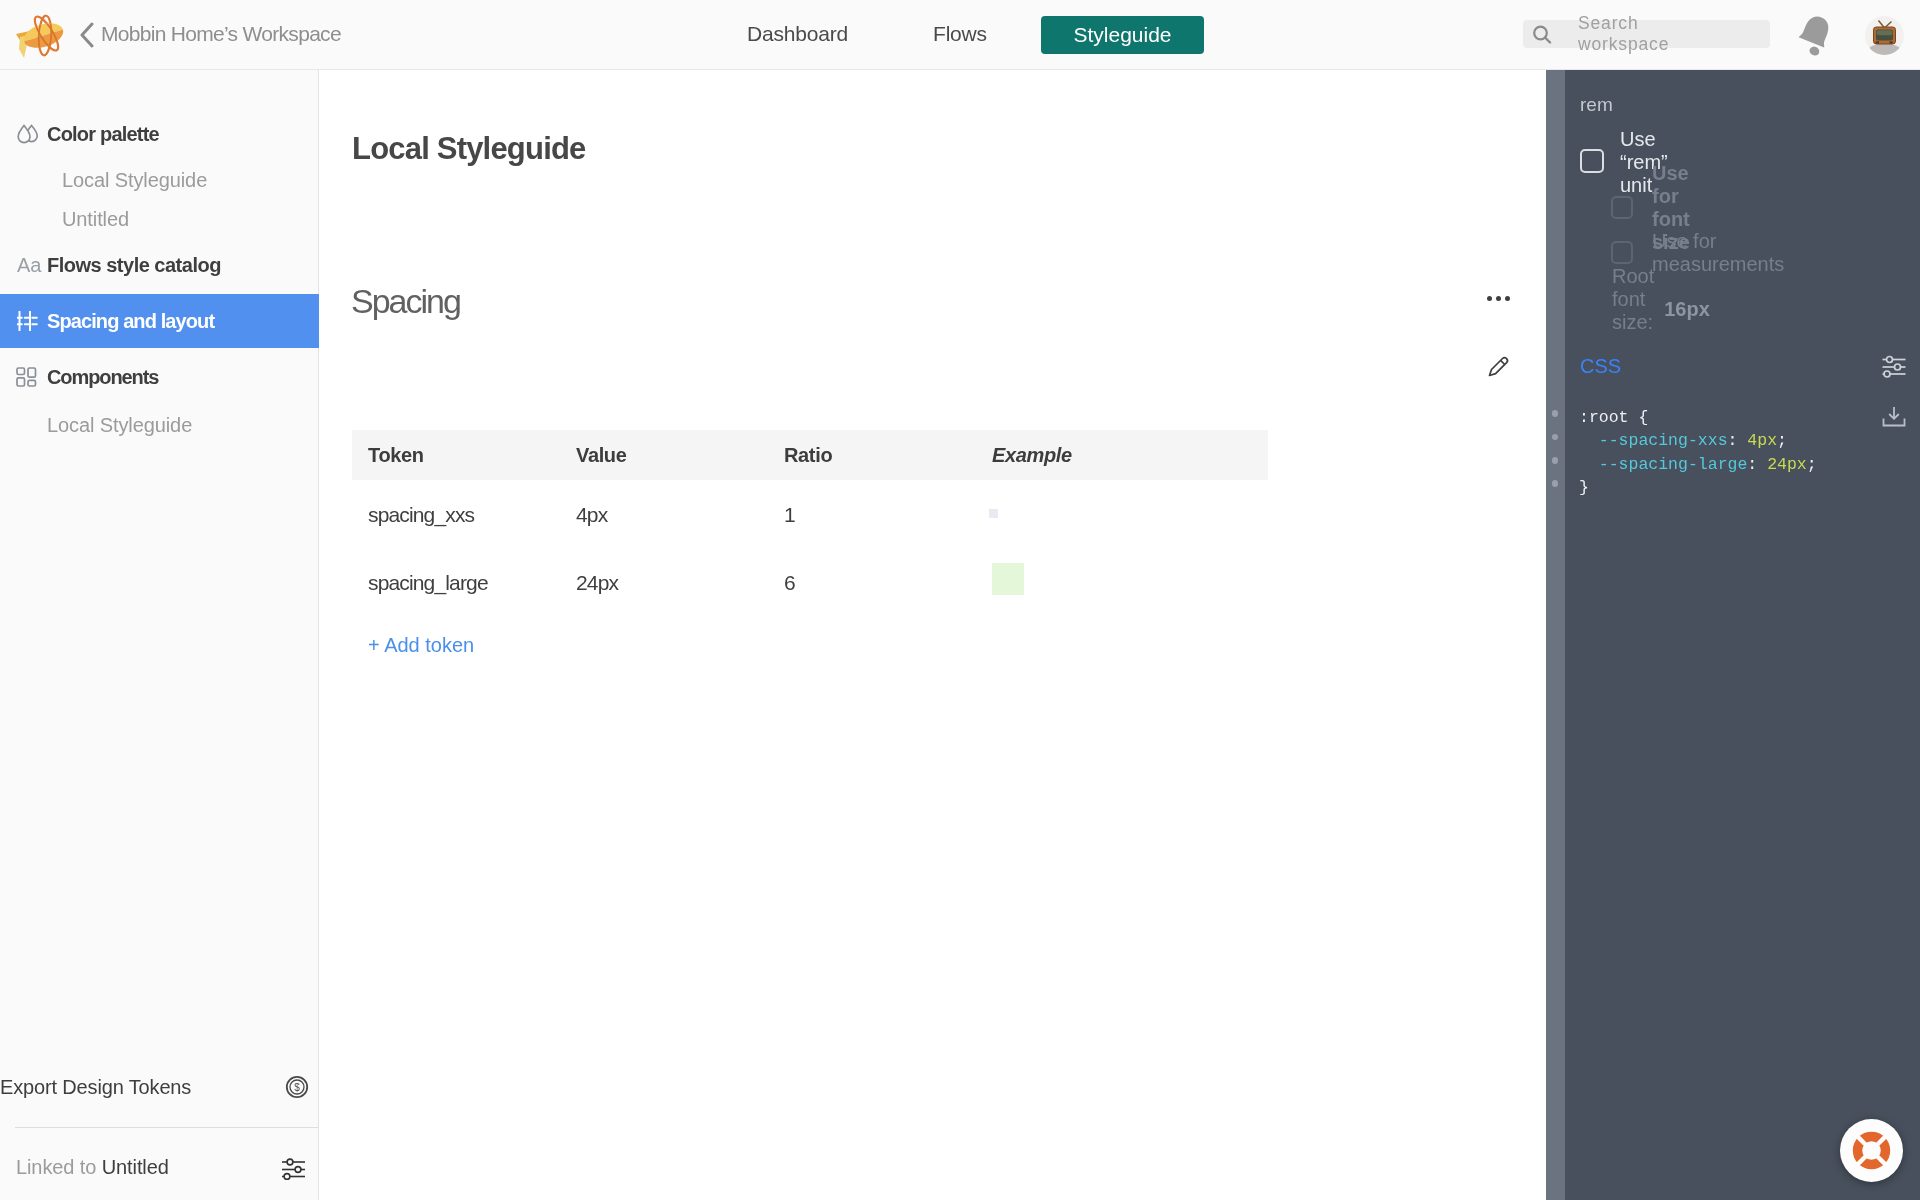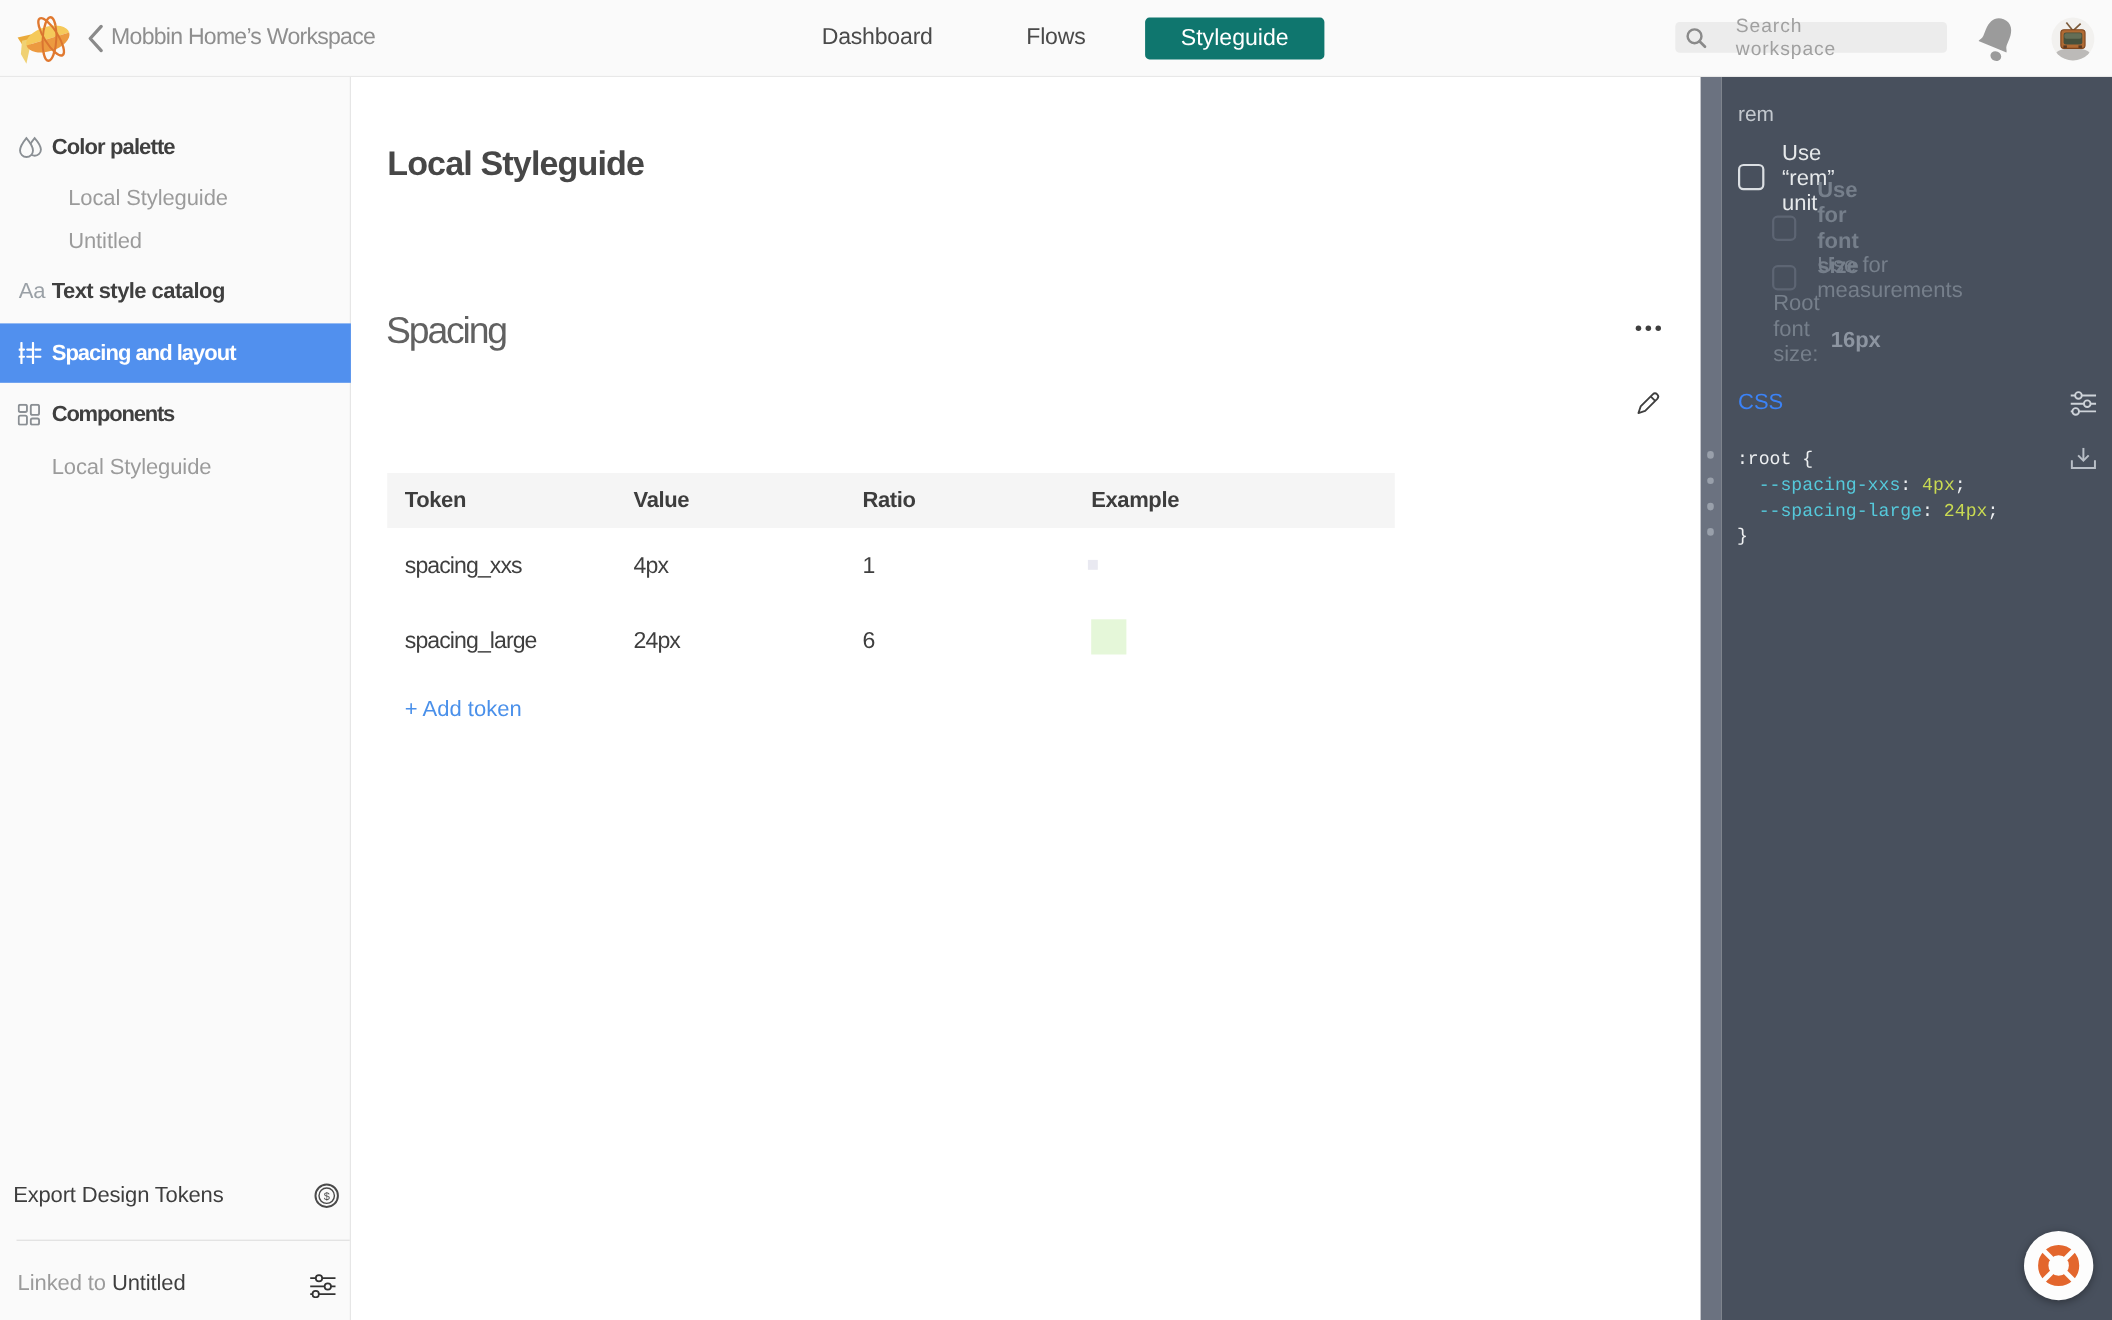--- a/index.html
+++ b/index.html
@@ -82,21 +82,21 @@
   <svg class="abs" style="left:16px;top:124px;" width="24" height="21" viewBox="0 0 24 21">
     <path d="M15.5 1.5 C15.5 1.5 10 8 10 12 A5.6 5.6 0 0 0 21.2 12 C21.2 8 15.5 1.5 15.5 1.5 Z" fill="none" stroke="#8a8f94" stroke-width="1.7"></path>
     <path d="M8 1.5 C8 1.5 2.2 8.5 2.2 12.8 A5.9 5.9 0 0 0 14 12.8 C14 8.5 8 1.5 8 1.5 Z" fill="#fafafa" stroke="#8a8f94" stroke-width="1.7"></path>
   </svg>
   <div class="abs flexv" style="left:47px;top:119px;height:30px;font-size:20px;letter-spacing:-0.8px;font-weight:bold;color:#3f3f3f;">Color palette</div>
 
   <div class="abs flexv" style="left:62px;top:165px;height:30px;font-size:20px;letter-spacing:-0.1px;color:#9b9b9b;">Local Styleguide</div>
   <div class="abs flexv" style="left:62px;top:204px;height:30px;font-size:20px;letter-spacing:-0.1px;color:#9b9b9b;">Untitled</div>
 
   <div class="abs flexv" style="left:17px;top:250px;height:30px;font-size:20px;color:#9aa0a6;">Aa</div>
-  <div class="abs flexv" style="left:47px;top:250px;height:30px;font-size:20px;letter-spacing:-0.5px;font-weight:bold;color:#3f3f3f;">Text style catalog</div>
+  <div class="abs flexv" style="left:47px;top:250px;height:30px;font-size:20px;letter-spacing:-0.5px;font-weight:bold;color:#3f3f3f;">Flows style catalog</div>
 
   <div class="abs" style="left:0;top:294px;width:319px;height:54px;background:#5190ee;"></div>
   <svg class="abs" style="left:17px;top:311px;" width="21" height="20" viewBox="0 0 21 20">
     <g stroke="#ffffff" stroke-width="2" stroke-linecap="round">
       <line x1="2.5" y1="0.8" x2="2.5" y2="19.2"></line>
       <line x1="13" y1="0.8" x2="13" y2="19.2"></line>
     </g>
     <g stroke="#ffffff" stroke-width="2" stroke-linecap="round" stroke-dasharray="4.5 3">
       <line x1="0.3" y1="6.8" x2="20.7" y2="6.8"></line>
       <line x1="0.3" y1="13.3" x2="20.7" y2="13.3"></line>
@@ -109,21 +109,21 @@
       <rect x="1" y="1" width="7.5" height="6.5" rx="1.5"></rect>
       <rect x="1" y="10.8" width="7.5" height="8.2" rx="1.5"></rect>
       <rect x="12" y="1" width="7.5" height="9.2" rx="1.5"></rect>
       <rect x="12" y="13.4" width="7.5" height="5.6" rx="1.5"></rect>
     </g>
   </svg>
   <div class="abs flexv" style="left:47px;top:362px;height:30px;font-size:20px;letter-spacing:-1.1px;font-weight:bold;color:#3f3f3f;">Components</div>
 
   <div class="abs flexv" style="left:47px;top:410px;height:30px;font-size:20px;letter-spacing:-0.1px;color:#9b9b9b;">Local Styleguide</div>
 
-  <div class="abs flexv" style="left:12px;top:1072px;height:30px;font-size:20px;letter-spacing:-0.15px;color:#3e3e3e;text-align:right;">Export Design Tokens</div>
+  <div class="abs flexv" style="left:0;top:1072px;height:30px;font-size:20px;letter-spacing:-0.15px;color:#3e3e3e;text-align:right;">Export Design Tokens</div>
   <svg class="abs" style="left:285px;top:1075px;" width="24" height="24" viewBox="0 0 24 24">
     <circle cx="12" cy="12" r="10.2" fill="none" stroke="#4a4a4a" stroke-width="1.8"></circle>
     <circle cx="12" cy="12" r="7" fill="none" stroke="#4a4a4a" stroke-width="1.3"></circle>
     <text x="12" y="15.6" font-size="10" text-anchor="middle" fill="#4a4a4a" font-family="Liberation Sans">$</text>
   </svg>
 
   <div class="abs" style="left:15px;top:1127px;width:303px;height:1px;background:#dedede;"></div>
 
   <div class="abs flexv" style="left:16px;top:1152px;height:30px;font-size:20px;letter-spacing:-0.1px;color:#9b9b9b;">Linked to&nbsp;<span style="color:#3e3e3e;">Untitled</span></div>
   <svg class="abs" style="left:281px;top:1155px;" width="25" height="25" viewBox="0 0 25 25">
@@ -152,21 +152,21 @@
     <g fill="none" stroke="#3f3f3f" stroke-width="1.7" stroke-linejoin="round">
       <path d="M3.5 21.5 L5.5 15.5 L16.5 4.5 A2.9 2.9 0 0 1 20.6 8.6 L9.6 19.6 L3.5 21.5 Z"></path>
       <line x1="14.6" y1="6.4" x2="18.7" y2="10.5"></line>
     </g>
   </svg>
 
   <div class="abs" style="left:352px;top:430px;width:916px;height:50px;background:#f5f5f5;"></div>
   <div class="abs flexv" style="left:368px;top:440px;height:30px;font-size:20px;letter-spacing:-0.35px;font-weight:bold;color:#3d3d3d;">Token</div>
   <div class="abs flexv" style="left:576px;top:440px;height:30px;font-size:20px;letter-spacing:-0.35px;font-weight:bold;color:#3d3d3d;">Value</div>
   <div class="abs flexv" style="left:784px;top:440px;height:30px;font-size:20px;letter-spacing:-0.35px;font-weight:bold;color:#3d3d3d;">Ratio</div>
-  <div class="abs flexv" style="left:992px;top:440px;height:30px;font-size:20px;letter-spacing:-0.35px;font-weight:bold;color:#3d3d3d;">Example</div>
+  <div class="abs flexv" style="left:992px;top:440px;height:30px;font-size:20px;letter-spacing:-0.35px;font-weight:bold;color:#3d3d3d;font-style:italic;">Example</div>
 
   <div class="abs flexv" style="left:368px;top:500px;height:30px;font-size:21px;letter-spacing:-0.85px;color:#3f3f3f;">spacing_xxs</div>
   <div class="abs flexv" style="left:576px;top:500px;height:30px;font-size:21px;letter-spacing:-0.85px;color:#3f3f3f;">4px</div>
   <div class="abs flexv" style="left:784px;top:500px;height:30px;font-size:21px;letter-spacing:-0.85px;color:#3f3f3f;">1</div>
   <div class="abs" style="left:989px;top:509px;width:9px;height:9px;background:#e9e9f1;"></div>
 
   <div class="abs flexv" style="left:368px;top:568px;height:30px;font-size:21px;letter-spacing:-0.85px;color:#3f3f3f;">spacing_large</div>
   <div class="abs flexv" style="left:576px;top:568px;height:30px;font-size:21px;letter-spacing:-0.85px;color:#3f3f3f;">24px</div>
   <div class="abs flexv" style="left:784px;top:568px;height:30px;font-size:21px;letter-spacing:-0.85px;color:#3f3f3f;">6</div>
   <div class="abs" style="left:992px;top:563px;width:32px;height:32px;background:#e5f7d9;"></div>

